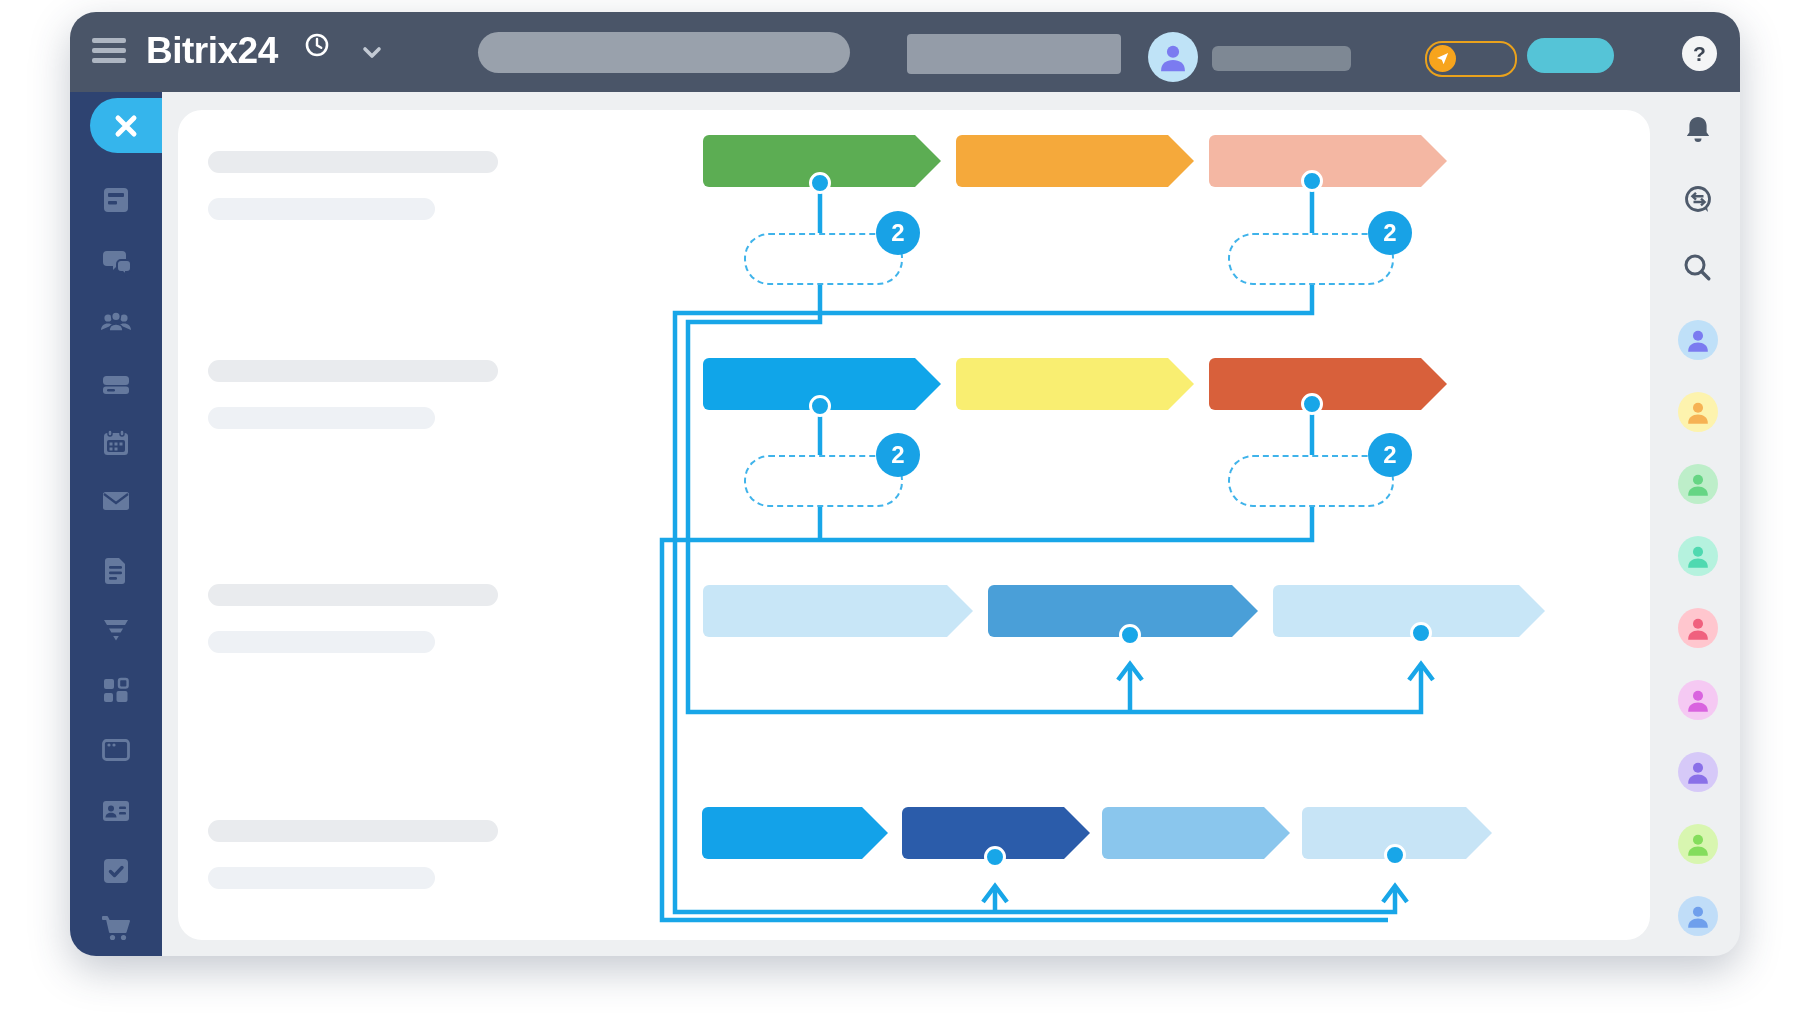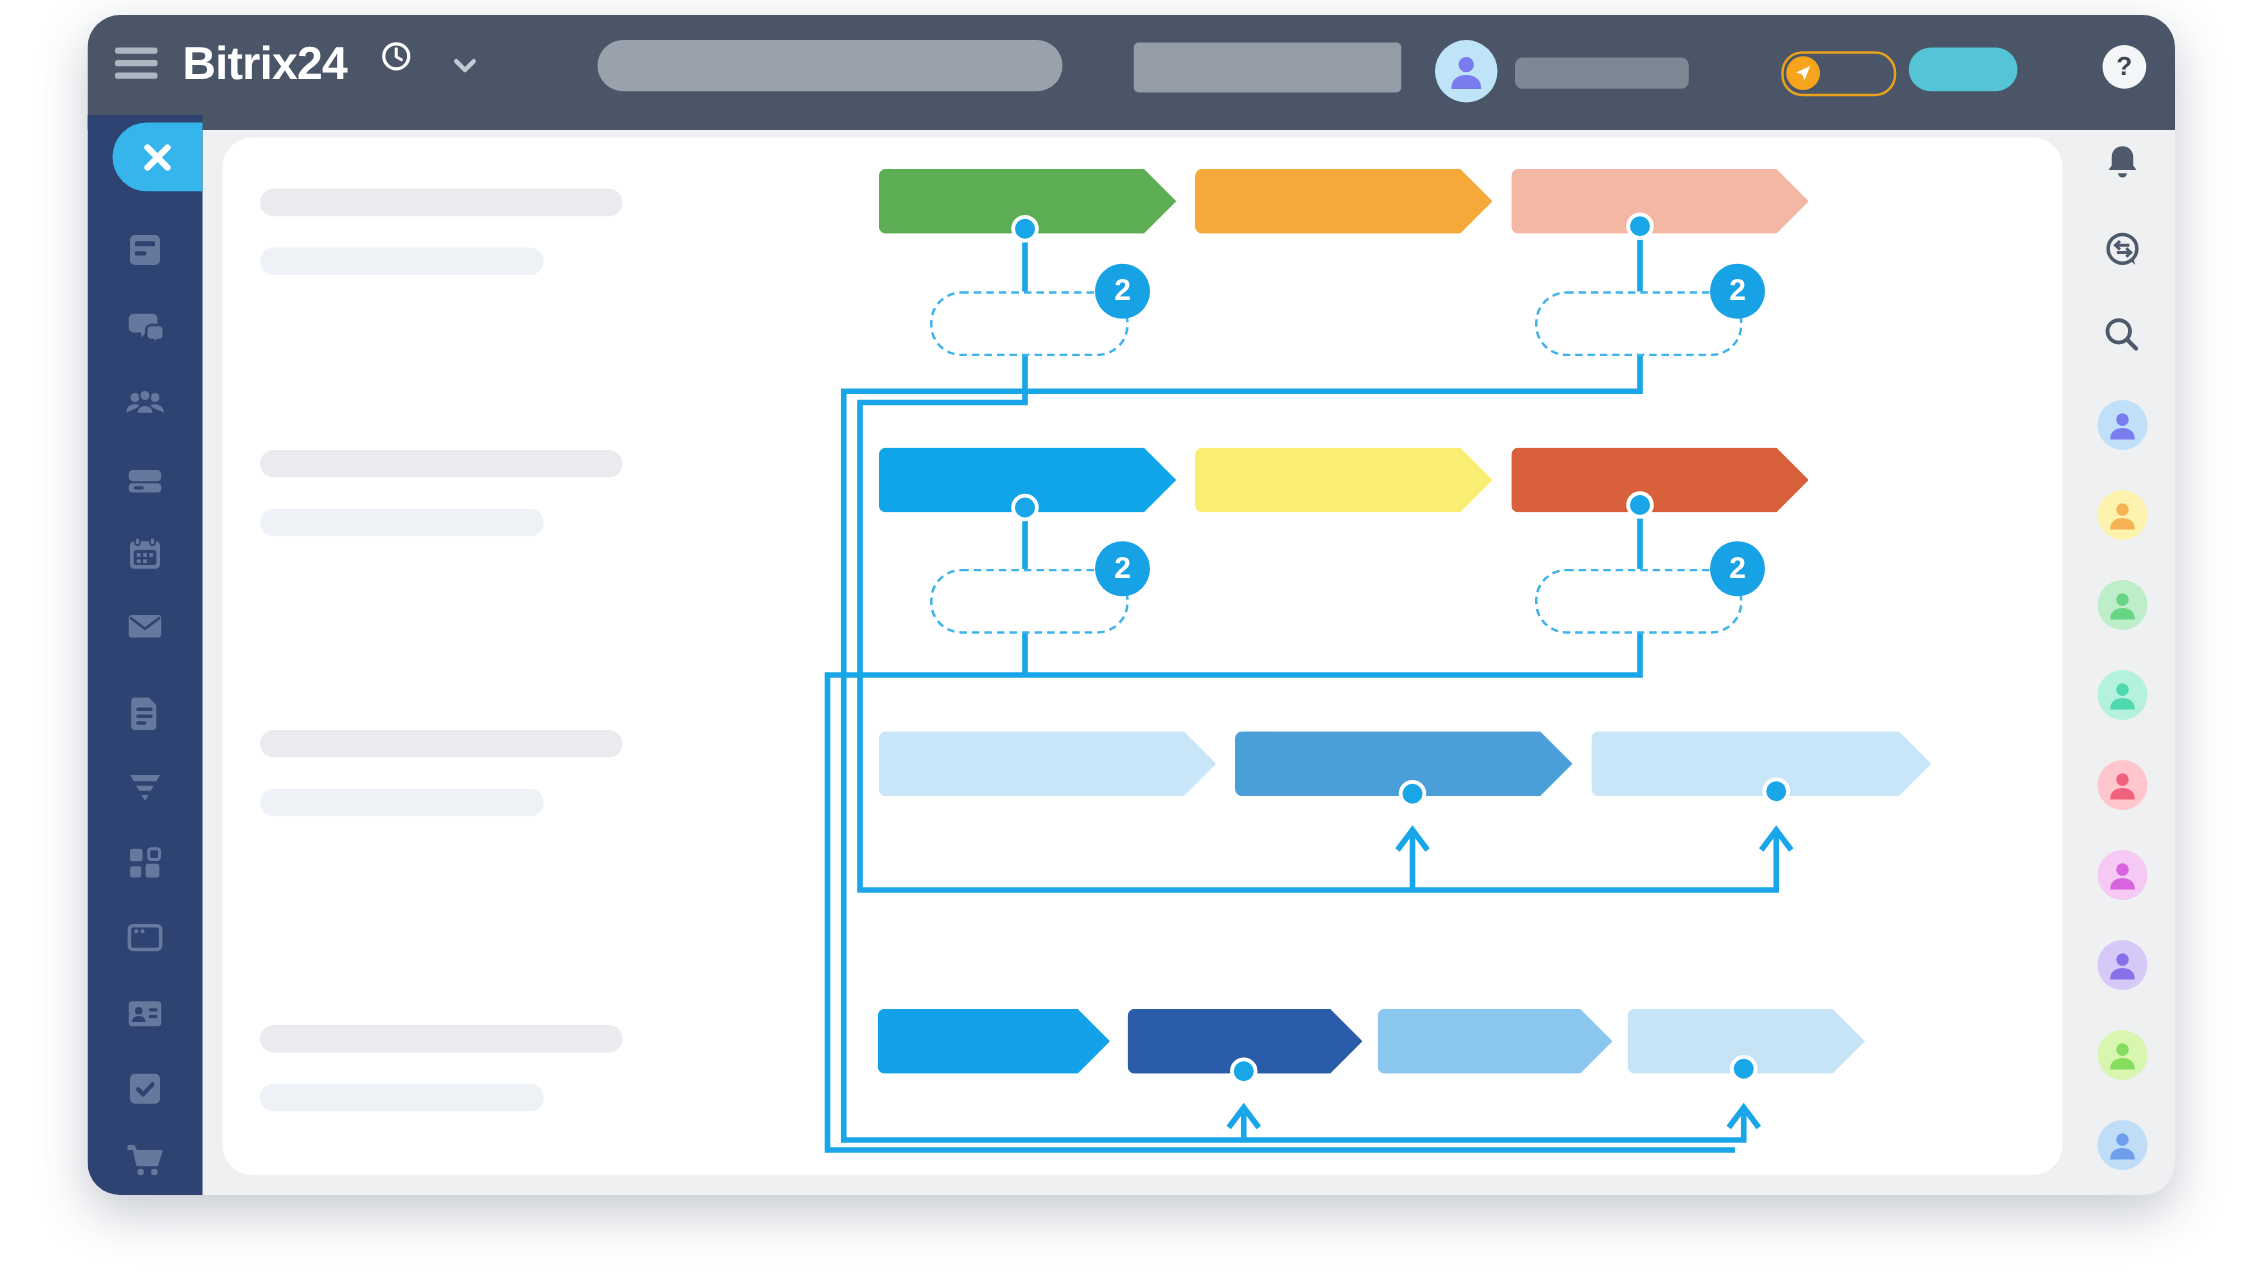--- a/index.html
+++ b/index.html
@@ -1,20 +1,20 @@
 <!DOCTYPE html>
 <html><head>
 <meta charset="utf-8">
 <style>
   html,body{margin:0;padding:0;width:1800px;height:1019px;background:#ffffff;
     font-family:"Liberation Sans","DejaVu Sans",sans-serif;overflow:hidden;}
   .window{position:absolute;left:70px;top:12px;width:1670px;height:944px;border-radius:26px;
     overflow:hidden;background:#eef0f2;box-shadow:0 14px 40px rgba(45,60,85,.28);}
   
-  .topbar{position:absolute;left:0;top:0;width:100%;height:92px;background:#4a5568;}
+  .topbar{position:absolute;left:0;top:0;width:100%;height:80px;background:#4a5568;}
   .hamburger{position:absolute;left:22px;top:26px;width:34px;height:28px;cursor:pointer;}
   .hamburger span{display:block;height:4.5px;border-radius:2px;background:#aeb6c2;margin-bottom:5.5px;}
   .logo{position:absolute;left:76px;top:18px;color:#ffffff;font-size:37px;font-weight:800;letter-spacing:-.5px;}
   .logo-clock{position:absolute;left:234px;top:20px;}
   .tb-chevron{position:absolute;left:288px;top:30px;}
   .tb-search{position:absolute;left:408px;top:20px;width:372px;height:41px;border-radius:21px;background:#99a1ac;}
   .tb-rect{position:absolute;left:837px;top:22px;width:214px;height:40px;border-radius:4px;background:#949ca8;}
   .tb-avatar{position:absolute;left:1078px;top:20px;width:50px;height:50px;border-radius:50%;background:#bfe3f7;
     display:flex;align-items:center;justify-content:center;}
   .tb-bar{position:absolute;left:1142px;top:34px;width:139px;height:25px;border-radius:6px;background:#7e8894;}

